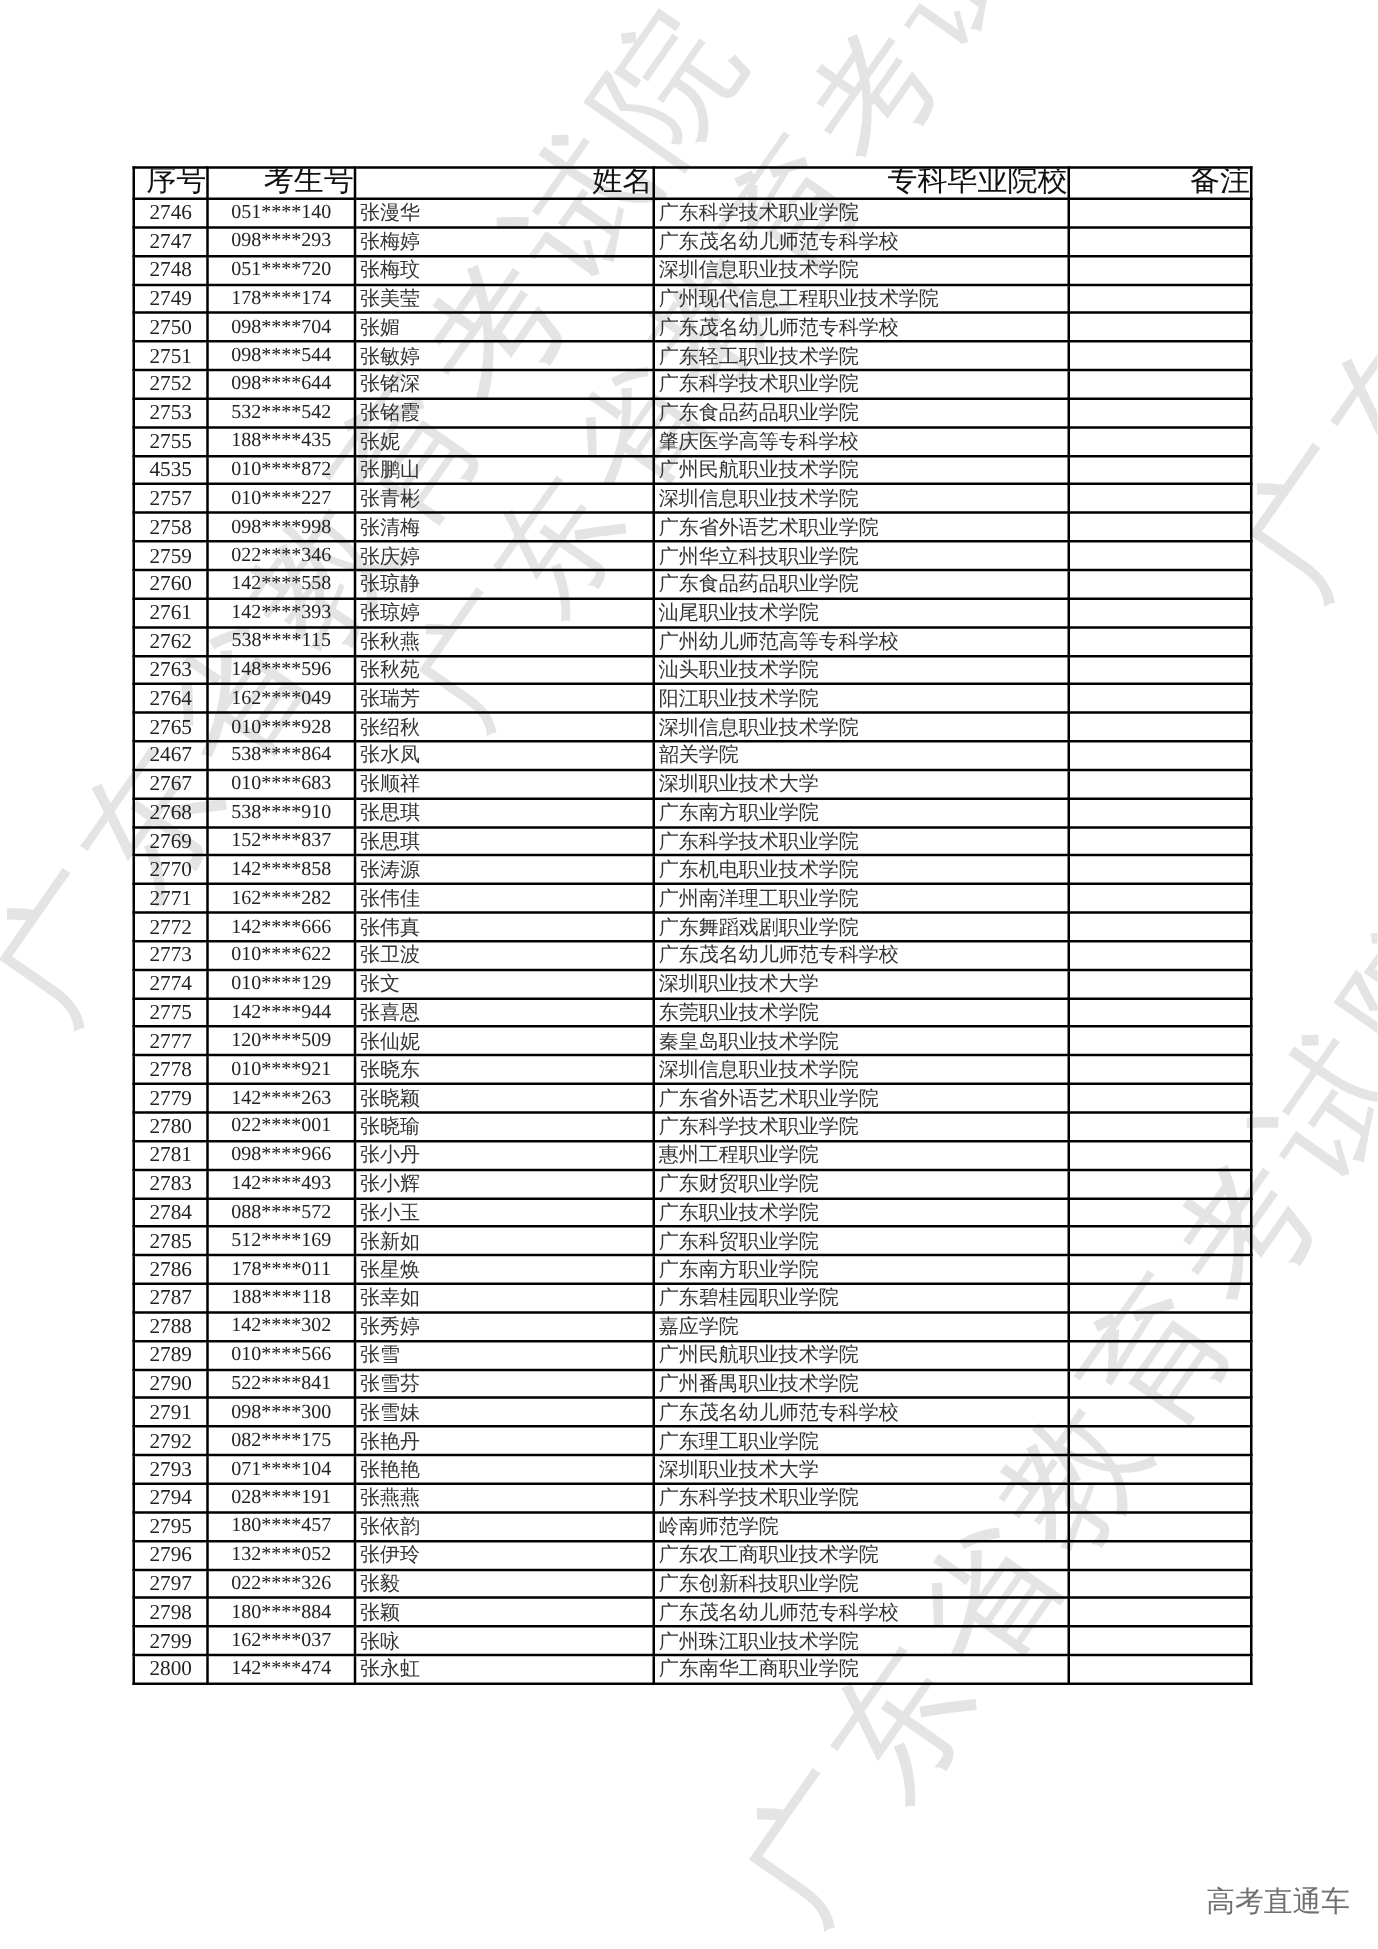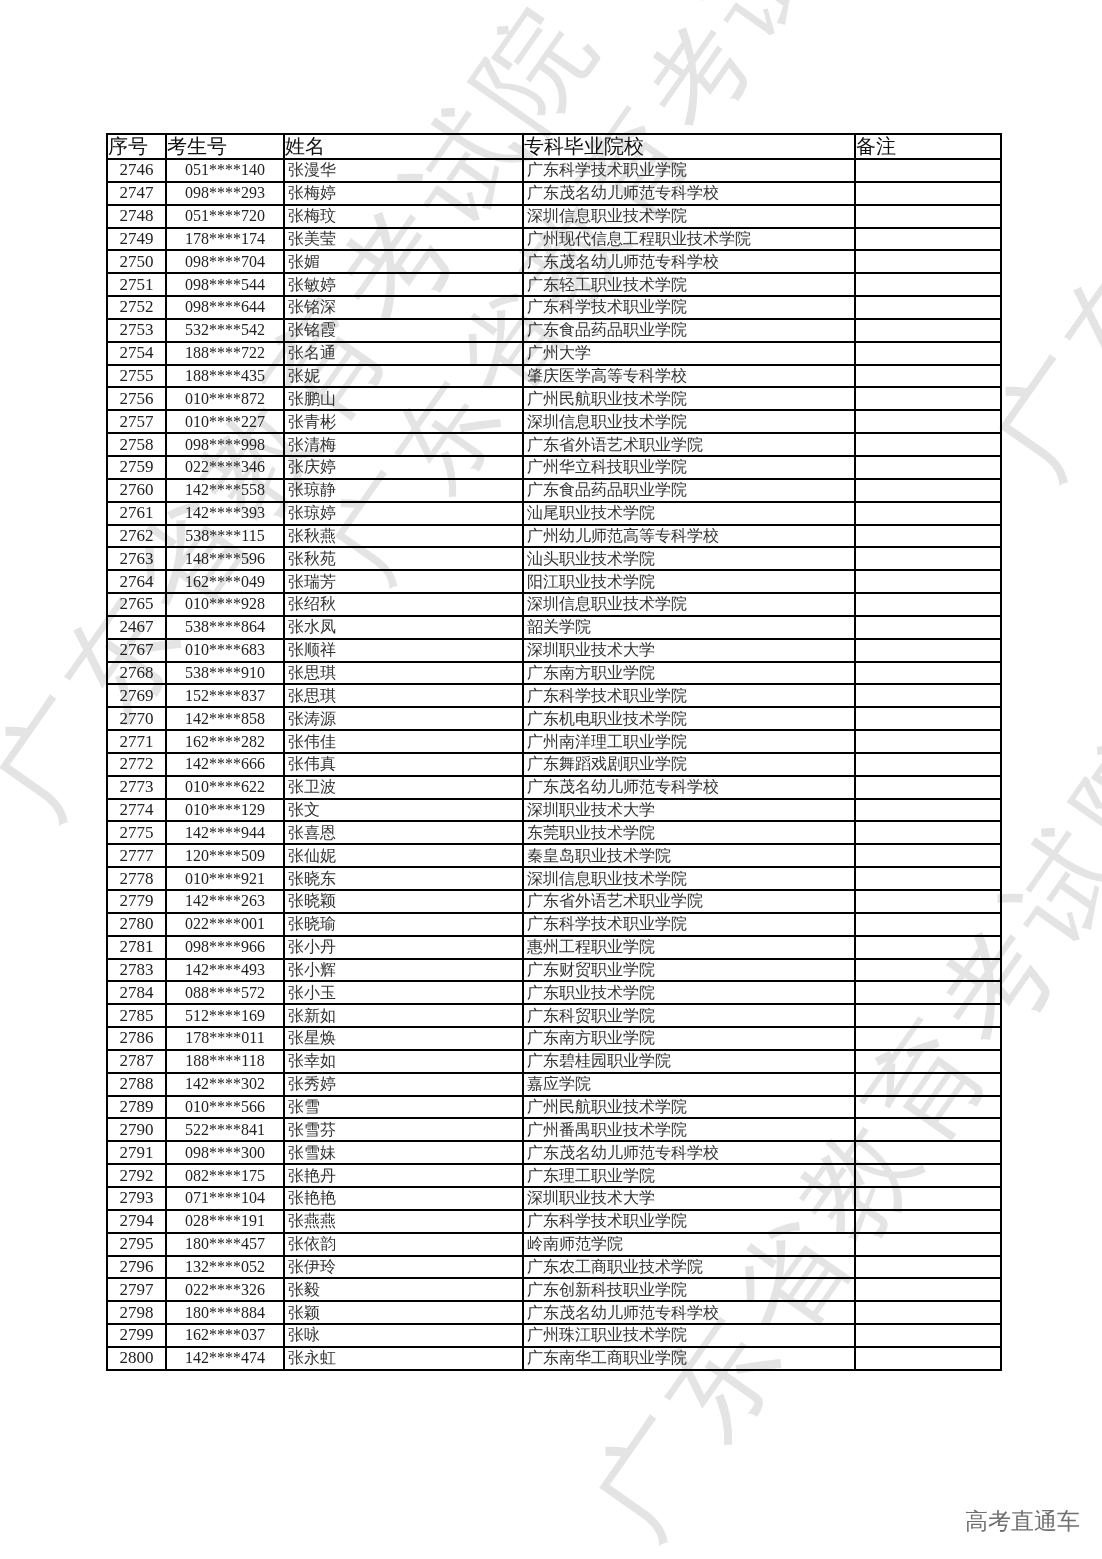--- a/index.html
+++ b/index.html
@@ -22,22 +22,22 @@
     border-collapse:collapse; table-layout:fixed;
     width:894px;
   }
   col.c1 { width:59px; } col.c2 { width:118px; } col.c3 { width:239px; }
   col.c4 { width:332px; } col.c5 { width:146px; }
   th, td {
     border:2px solid #000; padding:0; overflow:hidden; white-space:nowrap;
     color:#222;
   }
   th {
-    height:23px; font-family:Liberation Serif, serif; font-weight:normal;
-    font-size:20px; text-align:left; color:#111; line-height:23px;
+    height:23px; font-family:Liberation Mono, monospace; font-weight:normal;
+    font-size:24px; text-align:right; color:#111; line-height:23px;
   }
   td { height:20.85px; font-size:16px; line-height:20px; }
   td.num { text-align:center; font-family:"Liberation Serif", serif; font-size:17px; }
   td.id { text-align:center; font-family:"Liberation Serif", serif; font-size:16px; }
   td.name, td.school { text-align:left; padding-left:3px; font-family:"DejaVu Sans", sans-serif; font-size:16px; color:#333;}
   .footer {
     position:absolute; left:965px; top:1506px; font-family:"DejaVu Sans", sans-serif;
     font-size:23px; color:#707070; z-index:1;
   }
 </style>
@@ -117,35 +117,28 @@
         <td class="note"></td>
       </tr>
       <tr>
         <td class="num">2753</td>
         <td class="id">532****542</td>
         <td class="name">张铭霞</td>
         <td class="school">广东食品药品职业学院</td>
         <td class="note"></td>
       </tr>
       <tr>
-        <td class="num">2754</td>
-        <td class="id">188****722</td>
-        <td class="name">张名通</td>
-        <td class="school">广州大学</td>
-        <td class="note"></td>
-      </tr>
-      <tr>
         <td class="num">2755</td>
         <td class="id">188****435</td>
         <td class="name">张妮</td>
         <td class="school">肇庆医学高等专科学校</td>
         <td class="note"></td>
       </tr>
       <tr>
-        <td class="num">2756</td>
+        <td class="num">4535</td>
         <td class="id">010****872</td>
         <td class="name">张鹏山</td>
         <td class="school">广州民航职业技术学院</td>
         <td class="note"></td>
       </tr>
       <tr>
         <td class="num">2757</td>
         <td class="id">010****227</td>
         <td class="name">张青彬</td>
         <td class="school">深圳信息职业技术学院</td>

